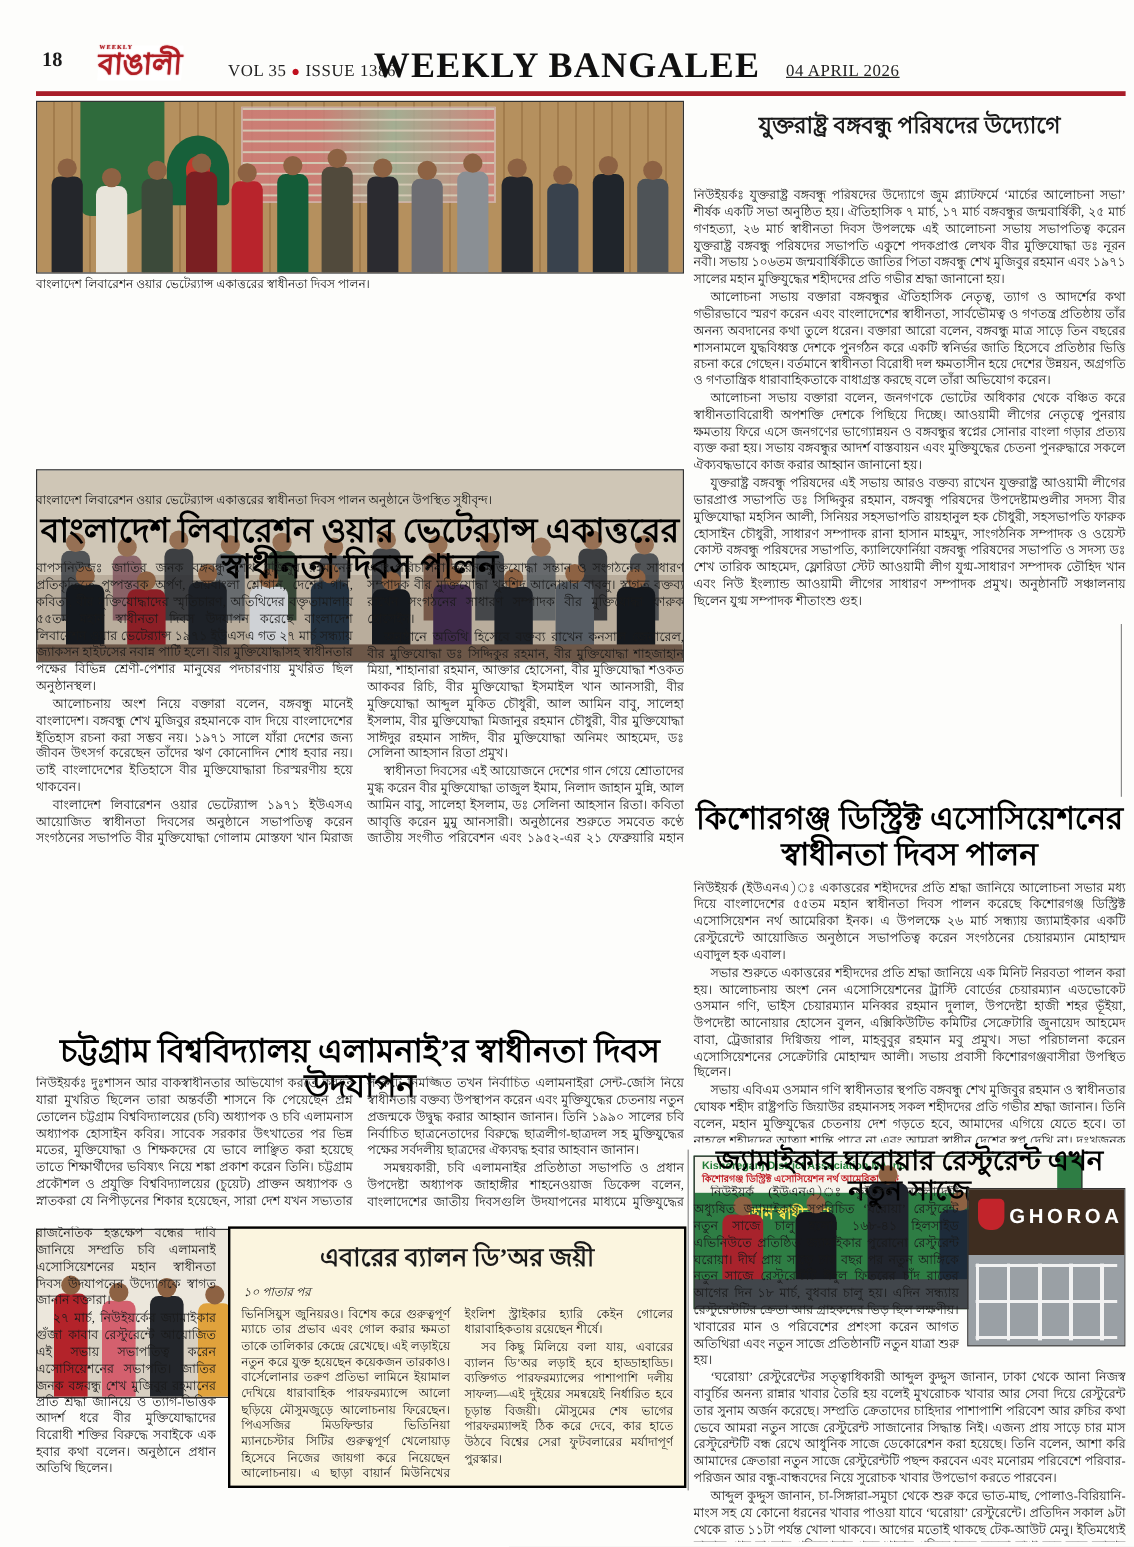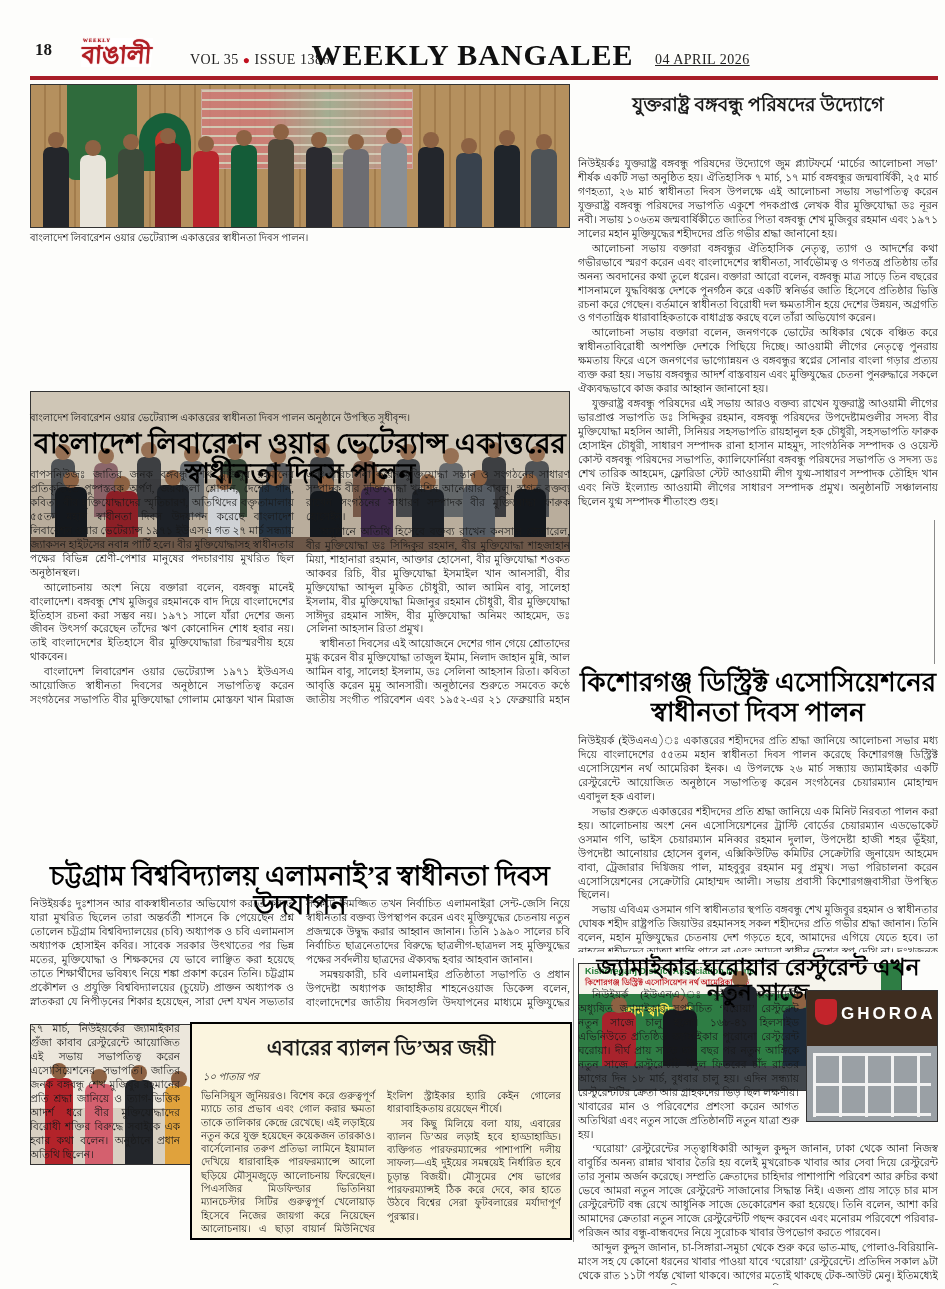--- a/index.html
+++ b/index.html
@@ -165,20 +165,21 @@
       <div class="person" style="width:28px;height:86px;background:#c23a55;"></div>
     </div>
   </div>
 
   <div class="abs headline" style="left:26px;top:862px;width:548px;font-size:27px;">চট্টগ্রাম বিশ্ববিদ্যালয় এলামনাই’র স্বাধীনতা দিবস উদযাপন</div>
   <div class="abs body-text cols2" style="left:30px;top:897px;width:540px;height:122px;">
     <p>নিউইয়র্কঃ দুঃশাসন আর বাকস্বাধীনতার অভিযোগ করতে করতে যারা মুখরিত ছিলেন তারা অন্তর্বর্তী শাসনে কি পেয়েছেন প্রশ্ন তোলেন চট্টগ্রাম বিশ্ববিদ্যালয়ের (চবি) অধ্যাপক ও চবি এলামনাস অধ্যাপক হোসাইন কবির। সাবেক সরকার উৎখাতের পর ভিন্ন মতের, মুক্তিযোদ্ধা ও শিক্ষকদের যে ভাবে লাঞ্ছিত করা হয়েছে তাতে শিক্ষার্থীদের ভবিষ্যৎ নিয়ে শঙ্কা প্রকাশ করেন তিনি। চট্টগ্রাম প্রকৌশল ও প্রযুক্তি বিশ্ববিদ্যালয়ের (চুয়েট) প্রাক্তন অধ্যাপক ও স্নাতকরা যে নিপীড়নের শিকার হয়েছেন, সারা দেশ যখন সভ্যতার সংকটে নিমজ্জিত তখন নির্বাচিত এলামনাইরা সেন্ট-জেসি নিয়ে স্বাধীনতার বক্তব্য উপস্থাপন করেন এবং মুক্তিযুদ্ধের চেতনায় নতুন প্রজন্মকে উদ্বুদ্ধ করার আহ্বান জানান। তিনি ১৯৯০ সালের চবি নির্বাচিত ছাত্রনেতাদের বিরুদ্ধে ছাত্রলীগ-ছাত্রদল সহ মুক্তিযুদ্ধের পক্ষের সর্বদলীয় ছাত্রদের ঐক্যবদ্ধ হবার আহবান জানান।</p>
     <p>সমন্বয়কারী, চবি এলামনাইর প্রতিষ্ঠাতা সভাপতি ও প্রধান উপদেষ্টা অধ্যাপক জাহাঙ্গীর শাহনেওয়াজ ডিকেন্স বলেন, বাংলাদেশের জাতীয় দিবসগুলি উদযাপনের মাধ্যমে মুক্তিযুদ্ধের আদর্শ ও চেতনাকে নতুন প্রজন্মের মাঝে ছড়িয়ে দেওয়ার দায়িত্ব আমাদের সকলের। দেশের গণ্ডি পেরিয়ে প্রবাসেও জাতীয় দিবসসমূহ যথাযোগ্য মর্যাদায় পালন করা প্রবাসী বাঙালিদের নৈতিক দায়িত্ব বলে মন্তব্য করেন তিনি।</p>
   </div>
   <div class="abs body-text" style="left:30px;top:1022px;width:150px;height:262px;">
+    <p>রাজনৈতিক হস্তক্ষেপ বন্ধের দাবি জানিয়ে সম্প্রতি চবি এলামনাই এসোসিয়েশনের মহান স্বাধীনতা দিবস উদযাপনের উদ্যোগকে স্বাগত জানান বক্তারা।</p>
     <p>২৭ মার্চ, নিউইয়র্কের জ্যামাইকার গুঁজা কাবাব রেস্টুরেন্টে আয়োজিত এই সভায় সভাপতিত্ব করেন এসোসিয়েশনের সভাপতি। জাতির জনক বঙ্গবন্ধু শেখ মুজিবুর রহমানের প্রতি শ্রদ্ধা জানিয়ে ও ত্যাগ-ভিত্তিক আদর্শ ধরে বীর মুক্তিযোদ্ধাদের বিরোধী শক্তির বিরুদ্ধে সবাইকে এক হবার কথা বলেন। অনুষ্ঠানে প্রধান অতিথি ছিলেন।</p>
   </div>
 
   <div class="abs contbox" style="left:190px;top:1022px;width:382px;height:218px;">
     <div class="bx-title">এবারের ব্যালন ডি’অর জয়ী</div>
     <div class="bx-cont">১০ পাতার পর</div>
     <div class="body-text cols2" style="height:156px;font-size:10px;">
       <p>ভিনিসিয়ুস জুনিয়রও। বিশেষ করে গুরুত্বপূর্ণ ম্যাচে তার প্রভাব এবং গোল করার ক্ষমতা তাকে তালিকার কেন্দ্রে রেখেছে। এই লড়াইয়ে নতুন করে যুক্ত হয়েছেন কয়েকজন তারকাও। বার্সেলোনার তরুণ প্রতিভা লামিনে ইয়ামাল দেখিয়ে ধারাবাহিক পারফরম্যান্সে আলো ছড়িয়ে মৌসুমজুড়ে আলোচনায় ফিরেছেন। পিএসজির মিডফিল্ডার ভিতিনিয়া ম্যানচেস্টার সিটির গুরুত্বপূর্ণ খেলোয়াড় হিসেবে নিজের জায়গা করে নিয়েছেন আলোচনায়। এ ছাড়া বায়ার্ন মিউনিখের ইংলিশ স্ট্রাইকার হ্যারি কেইন গোলের ধারাবাহিকতায় রয়েছেন শীর্ষে।</p>
       <p>সব কিছু মিলিয়ে বলা যায়, এবারের ব্যালন ডি’অর লড়াই হবে হাড্ডাহাড্ডি। ব্যক্তিগত পারফরম্যান্সের পাশাপাশি দলীয় সাফল্য—এই দুইয়ের সমন্বয়েই নির্ধারিত হবে চূড়ান্ত বিজয়ী। মৌসুমের শেষ ভাগের পারফরম্যান্সই ঠিক করে দেবে, কার হাতে উঠবে বিশ্বের সেরা ফুটবলারের মর্যাদাপূর্ণ পুরস্কার।</p>
     </div>

